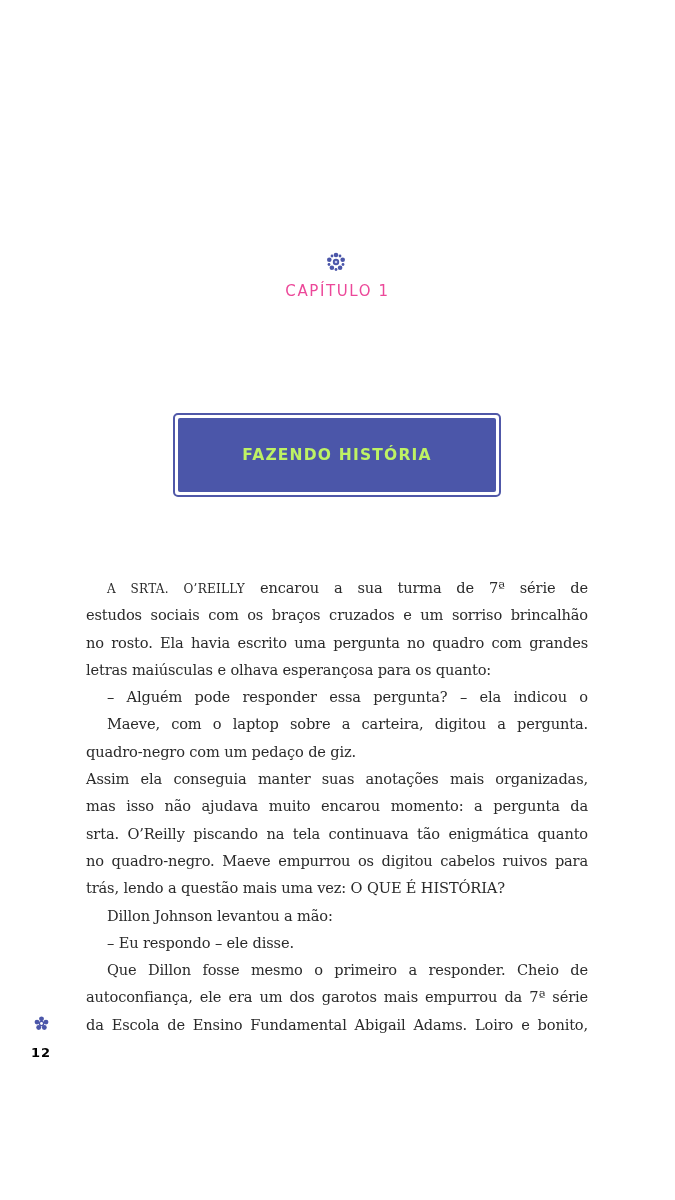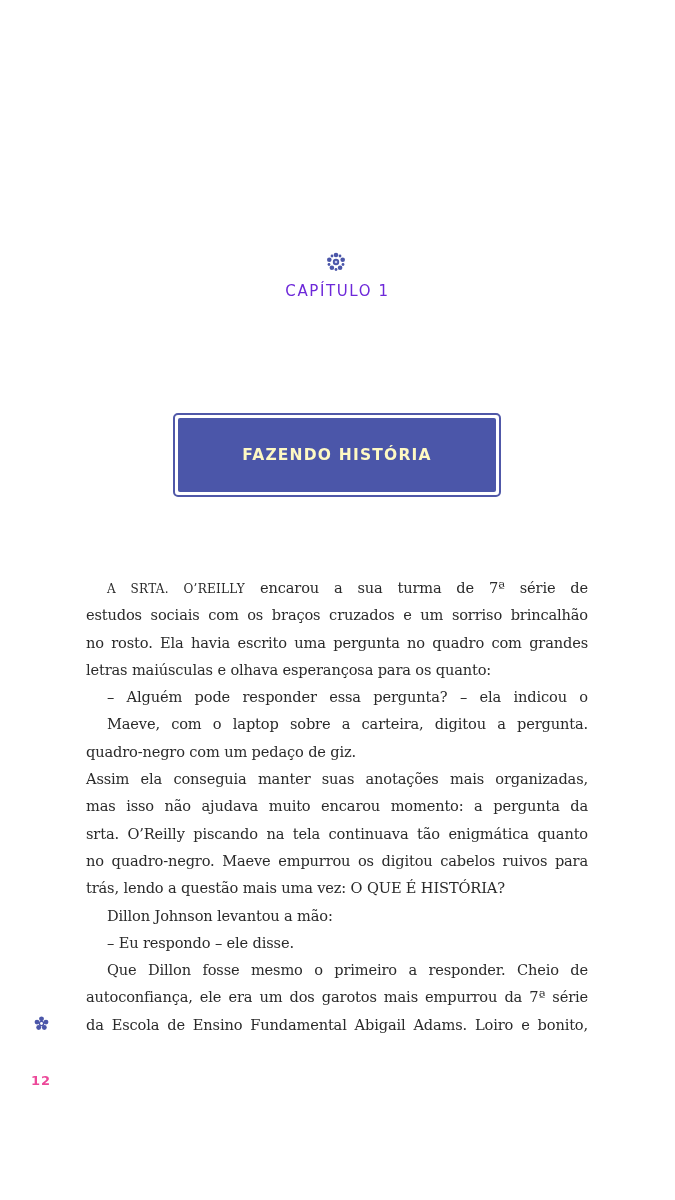--- a/index.html
+++ b/index.html
@@ -24,21 +24,21 @@
     }
     .chapter-label {
       position: absolute;
       left: 0;
       width: 675px;
       top: 281px;
       text-align: center;
       font-family: "DejaVu Sans", "Liberation Sans", sans-serif;
       font-size: 15px;
       letter-spacing: 1.6px;
-      color: #6d28d9;
+      color: #ec4899;
       line-height: 20px;
     }
     .title-box {
       position: absolute;
       left: 173px;
       top: 413px;
       width: 328px;
       height: 84px;
       box-sizing: border-box;
       border: 2.5px solid #5058a8;
@@ -55,21 +55,21 @@
       border-radius: 2px;
       display: flex;
       align-items: center;
       justify-content: center;
     }
     .title-text {
       font-family: "DejaVu Sans", "Liberation Sans", sans-serif;
       font-weight: bold;
       font-size: 15.5px;
       letter-spacing: 1.2px;
-      color: #fef9c3;
+      color: #bef264;
     }
     .body-text {
       position: absolute;
       left: 86px;
       top: 574px;
       width: 502px;
     }
     .line {
       height: 27.3px;
       line-height: 27.3px;
@@ -97,22 +97,21 @@
       height: 15px;
     }
     .page-number {
       position: absolute;
       left: 31px;
       top: 1045px;
       font-family: "DejaVu Sans", "Liberation Sans", sans-serif;
       font-size: 13px;
       font-weight: bold;
       letter-spacing: 1px;
-      color: #ec4899;
-      margin-top: 28px;
+      color: #000000;
     }
   </style>
 </head>
 <body>
 
 <svg class="chapter-ornament" viewBox="0 0 22 22">
   <g fill="#4b56a9">
     <circle cx="11" cy="11" r="3.2"></circle>
     <circle cx="11" cy="4" r="2.3"></circle>
     <circle cx="17.7" cy="8.8" r="2.3"></circle>

